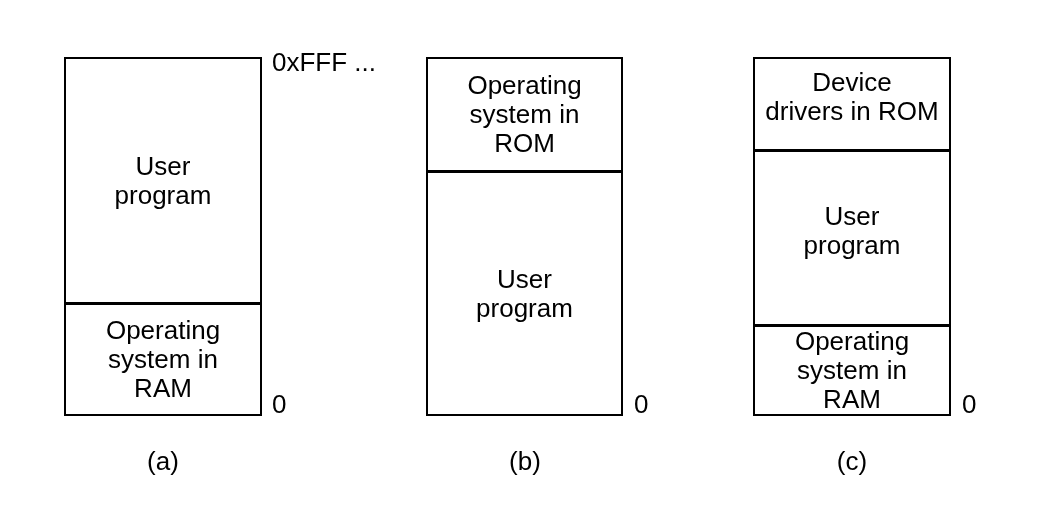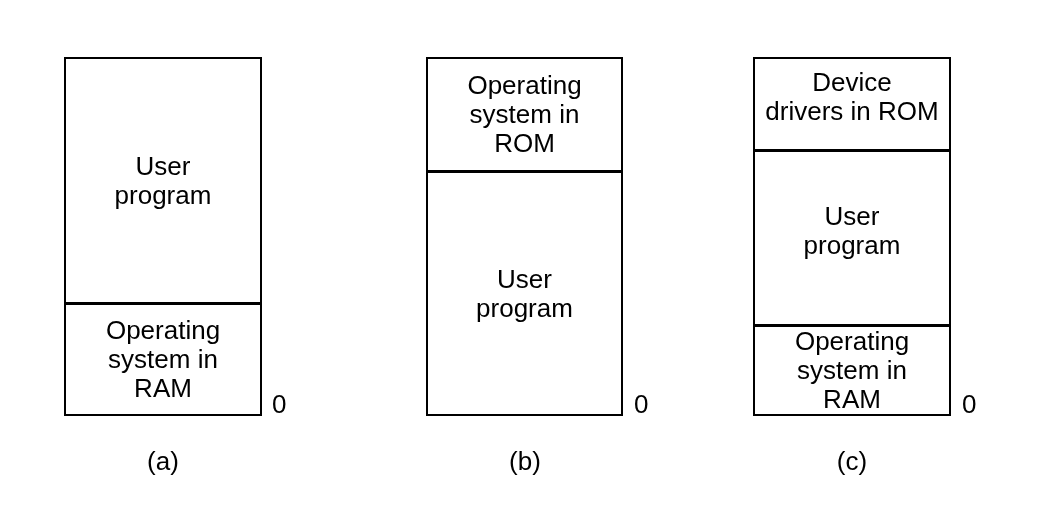--- a/index.html
+++ b/index.html
@@ -85,20 +85,21 @@
     <div class="sec sec-a-top">
       <span class="sec-label">User
 program</span>
     </div>
     <div class="sec sec-a-bottom divider">
       <span class="sec-label">Operating
 system in
 RAM</span>
     </div>
   </div>
+  <div class="addr addr-a-top">0xFFF ...</div>
   <div class="addr addr-a-bottom">0</div>
   <div class="caption cap-a">(a)</div>
 
   <div class="membox box-b">
     <div class="sec sec-b-top">
       <span class="sec-label">Operating
 system in
 ROM</span>
     </div>
     <div class="sec sec-b-bottom divider">

